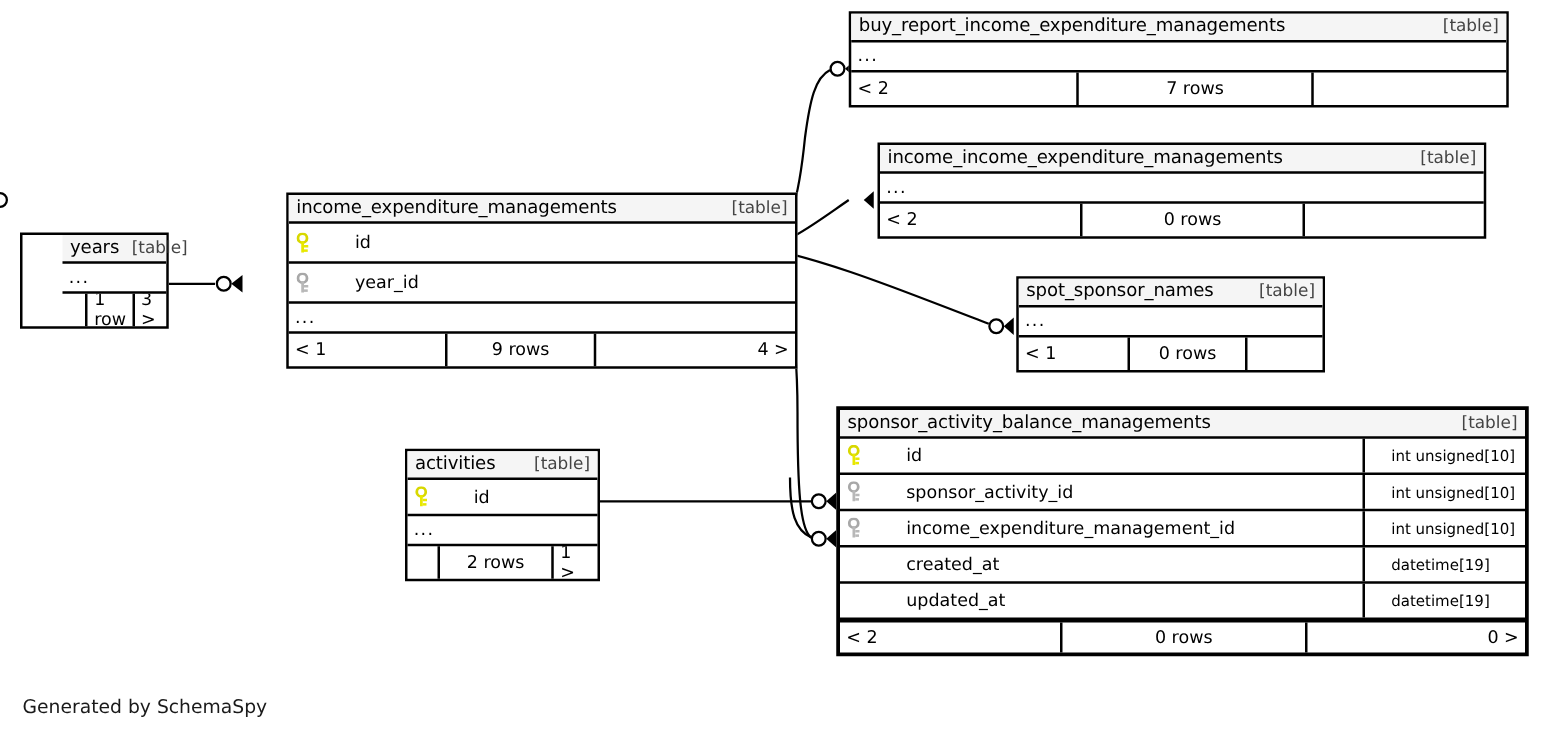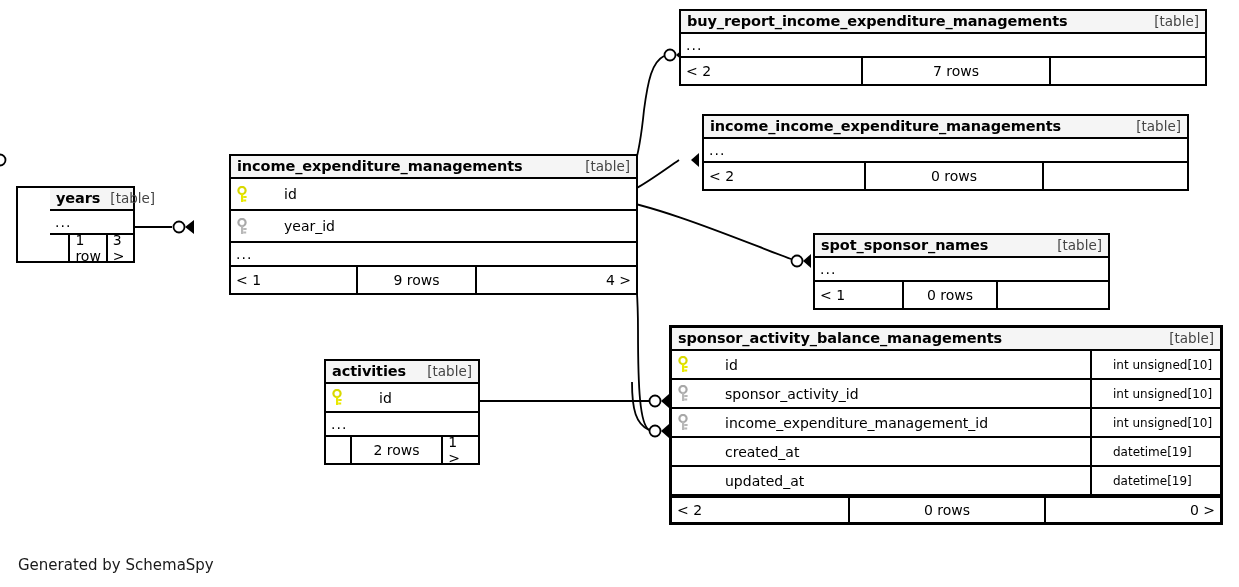--- a/index.html
+++ b/index.html
@@ -40,21 +40,21 @@
     display: flex;
     align-items: center;
     justify-content: space-between;
     background: #f5f5f5;
     border-bottom: 2px solid #000000;
     padding: 2px 6px 3px 6px;
     box-sizing: border-box;
     white-space: nowrap;
   }
   .t-name {
-    font-weight: bold;
+    font-weight: normal;
     font-size: 14.5px;
     letter-spacing: -0.1px;
   }
   .t-tag {
     font-size: 13.5px;
     color: #444444;
     padding-left: 10px;
   }
   .t-row {
     display: flex;
@@ -196,21 +196,21 @@
       <span class="t-tag">[table]</span>
     </div>
     <div class="ellipsis-row">...</div>
     <div class="t-footer">
       <div class="f-cell f-left" style="width:160px;">&lt; 2</div>
       <div class="f-cell f-mid" style="width:180px;">0 rows</div>
       <div class="f-cell f-right" style="flex:1 1 auto;"></div>
     </div>
   </div>
 
-  <div class="table-box" style="left:813px; top:233px; width:297px;">
+  <div class="table-box" style="left:813px; top:221px; width:247px;">
     <div class="t-header">
       <span class="t-name">spot_sponsor_names</span>
       <span class="t-tag">[table]</span>
     </div>
     <div class="ellipsis-row">...</div>
     <div class="t-footer">
       <div class="f-cell f-left" style="width:87px;">&lt; 1</div>
       <div class="f-cell f-mid" style="width:96px;">0 rows</div>
       <div class="f-cell f-right" style="flex:1 1 auto;"></div>
     </div>

